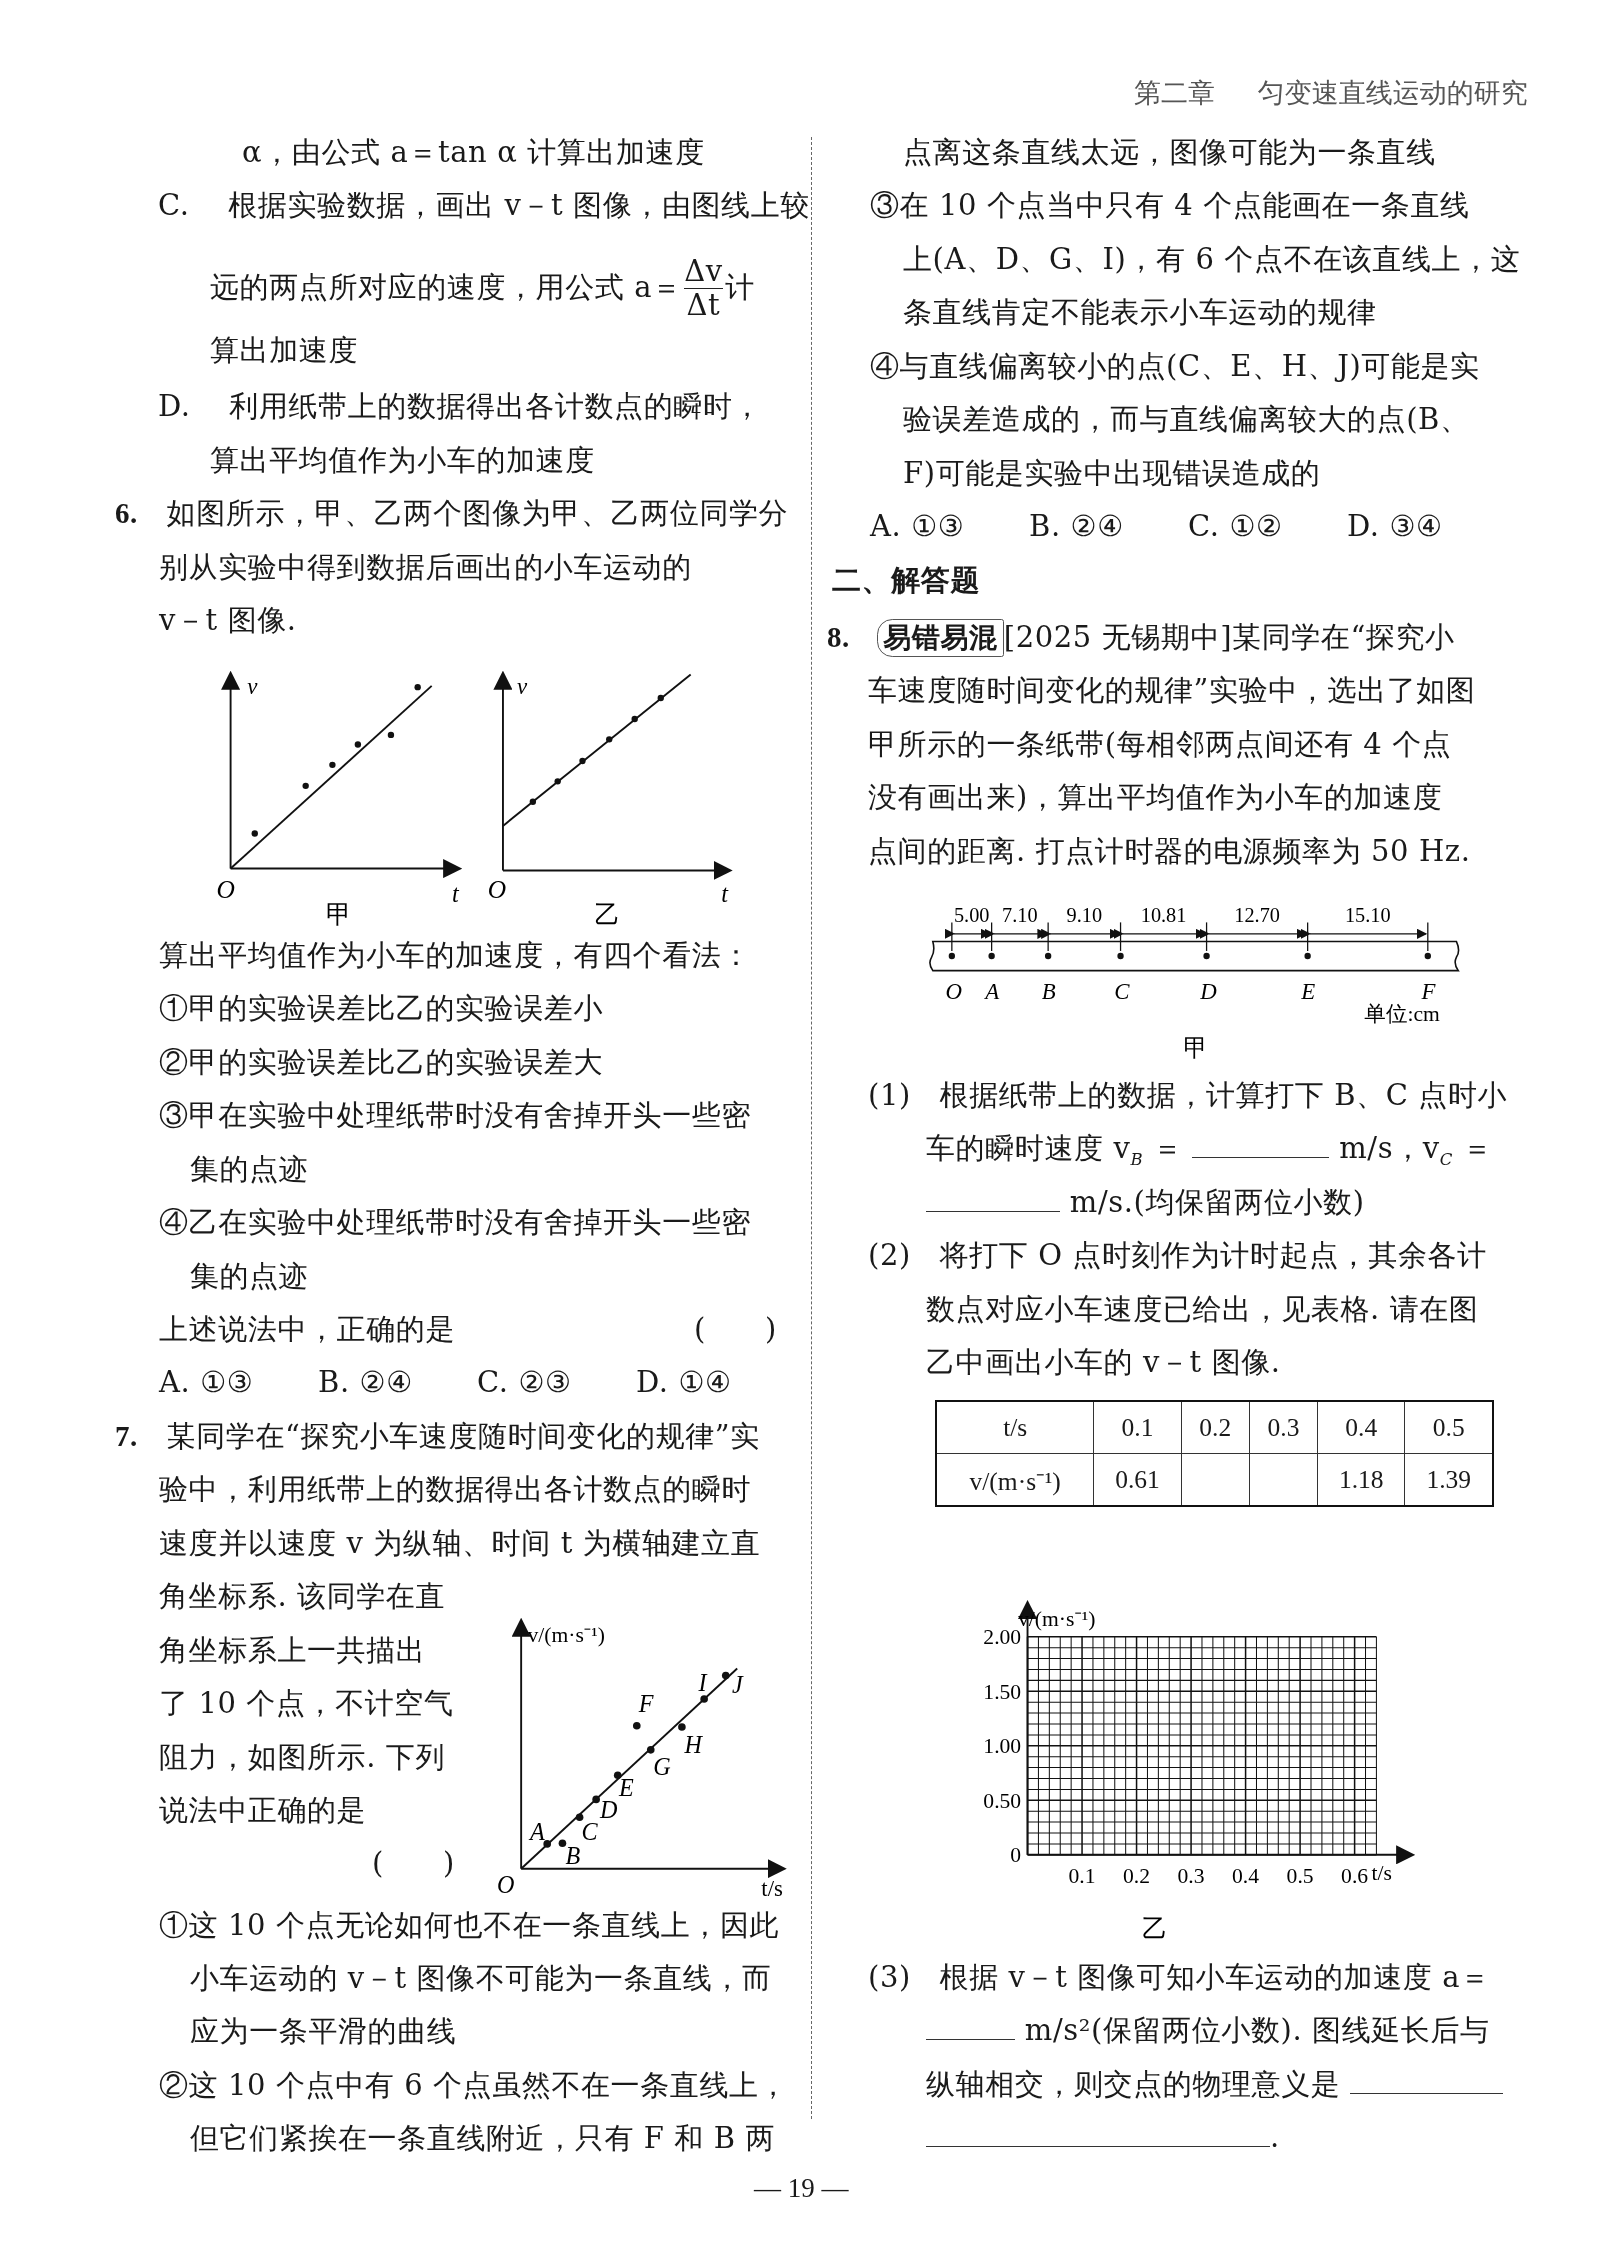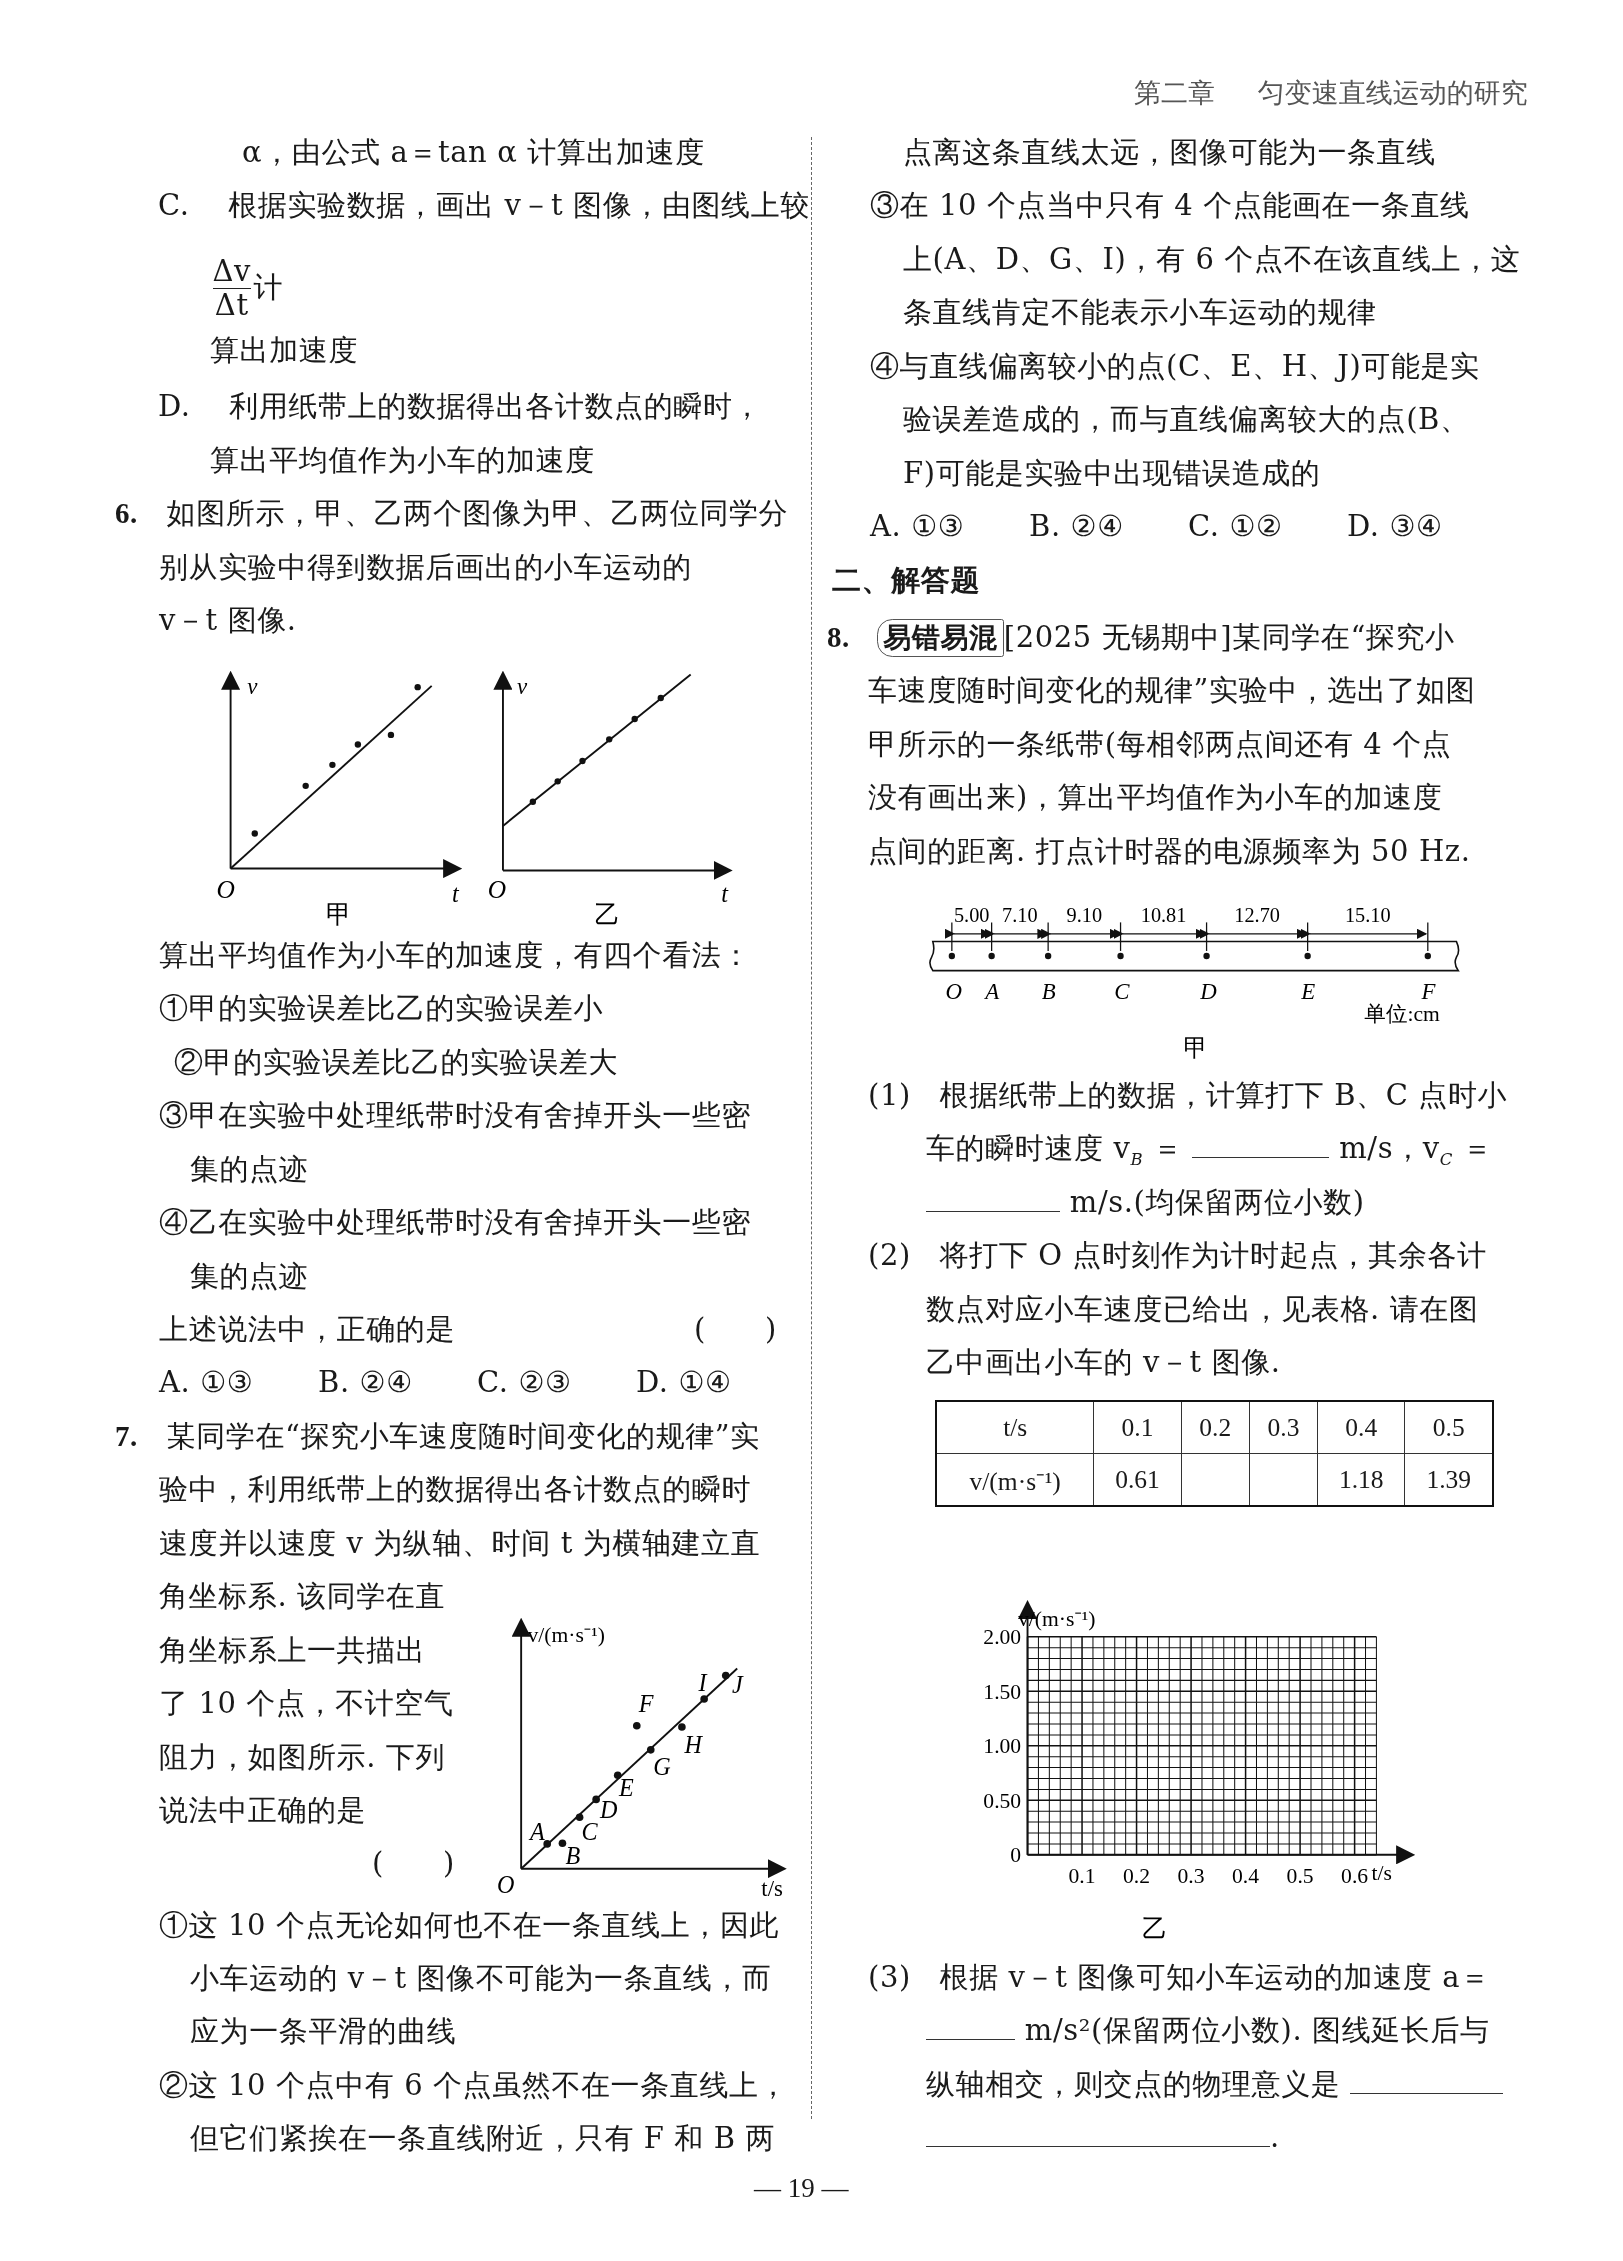--- a/index.html
+++ b/index.html
@@ -35,21 +35,21 @@
 <div class="divider"></div>
 
 <div class="abs t" style="left:214px; top:126px;margin-left:28px;">α，由公式 a＝tan α 计算出加速度</div>
 
 <div class="abs t" style="left:158px; top:179px;">
   <span>C.</span>
   <span style="display:inline-block;width:19px"></span>
   <span>根据实验数据，画出 v－t 图像，由图线上较</span>
 </div>
 <div class="abs t" style="left:210px; top:255px;">
-  <span class="frac"><span class="num">Δv</span><span class="den">Δt</span></span><span>计</span>
+  <span>远的两点所对应的速度，用公式 a＝</span><span class="frac"><span class="num">Δv</span><span class="den">Δt</span></span><span>计</span>
 </div>
 <div class="abs t" style="left:210px; top:324px;">算出加速度</div>
 
 <div class="abs t" style="left:158px; top:380px;">
   <span>D.</span>
   <span style="display:inline-block;width:19px"></span>
   <span>利用纸带上的数据得出各计数点的瞬时，</span>
 </div>
 <div class="abs t" style="left:210px; top:434px;">算出平均值作为小车的加速度</div>
 
@@ -100,21 +100,21 @@
     </g>
     <text x="512" y="70" font-size="36" font-style="italic">v</text>
     <text x="466" y="392" font-size="40" font-style="italic">O</text>
     <text x="833" y="398" font-size="38" font-style="italic">t</text>
     <text x="634" y="430" font-size="40" font-family="DejaVu Sans, sans-serif">乙</text>
   </g>
 </svg>
 
 <div class="abs t" style="left:159px; top:929px;">算出平均值作为小车的加速度，有四个看法：</div>
 <div class="abs t" style="left:159px; top:982px;">①甲的实验误差比乙的实验误差小</div>
-<div class="abs t" style="left:174px; top:1036px;text-align:center;">②甲的实验误差比乙的实验误差大</div>
+<div class="abs t" style="left:159px; top:1036px;text-align:center;">②甲的实验误差比乙的实验误差大</div>
 <div class="abs t" style="left:159px; top:1089px;">③甲在实验中处理纸带时没有舍掉开头一些密</div>
 <div class="abs t" style="left:190px; top:1143px;">集的点迹</div>
 <div class="abs t" style="left:159px; top:1196px;">④乙在实验中处理纸带时没有舍掉开头一些密</div>
 <div class="abs t" style="left:190px; top:1250px;">集的点迹</div>
 <div class="abs t" style="left:159px; top:1303px;">上述说法中，正确的是</div>
 <div class="abs t" style="left:694px; top:1303px;">(　　)</div>
 <div class="abs t" style="left:159px; top:1356px;">
   <span style="display:inline-block;width:159px">A. ①③</span><span style="display:inline-block;width:159px">B. ②④</span><span style="display:inline-block;width:159px">C. ②③</span><span>D. ①④</span>
 </div>
 

